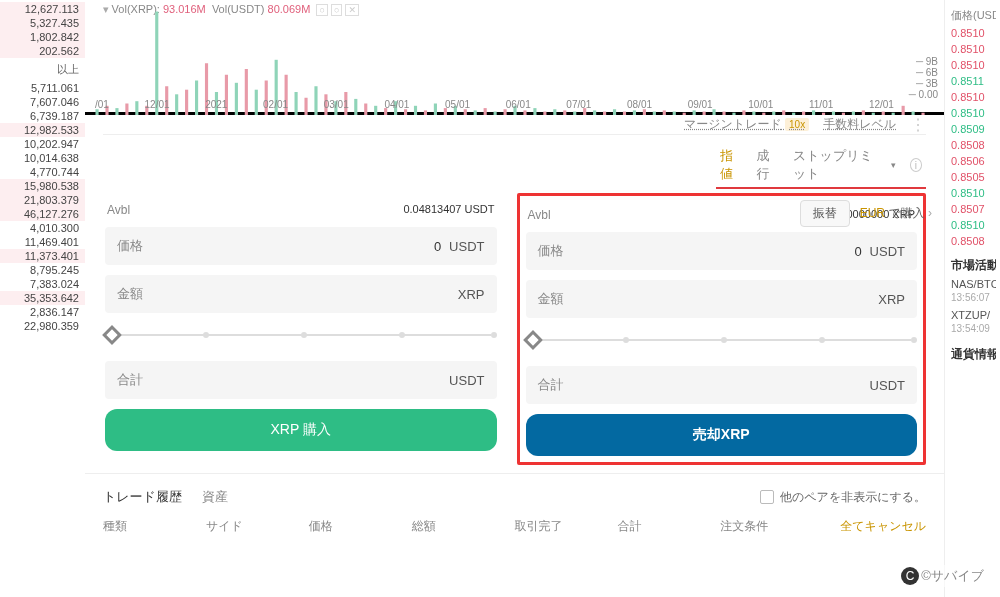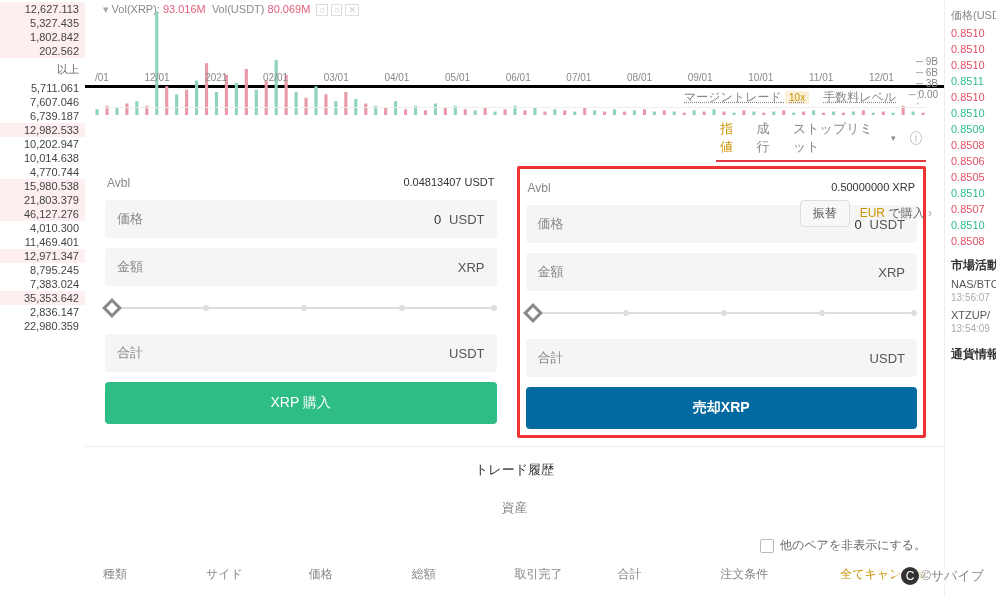--- a/index.html
+++ b/index.html
@@ -40,24 +40,24 @@
 .avbl-row { display:flex; justify-content:space-between; font-size:12px; color:#888; padding:6px 2px 10px; }
 .avbl-row .v { color:#333; font-size:11px; }
 .field { background:#f5f5f5; border-radius:4px; display:flex; align-items:center; padding:10px 12px; margin-bottom:10px; }
 .field .lbl { color:#888; font-size:13px; width:50px; }
 .field .val { flex:1; text-align:right; color:#333; font-size:13px; padding-right:8px; }
 .field .unit { color:#555; font-size:13px; }
 .slider { position:relative; height:20px; margin:12px 0 16px; }
 .slider-track { position:absolute; top:9px; left:6px; right:6px; height:2px; background:#ddd; }
 .slider-knob { position:absolute; top:3px; left:0; width:14px; height:14px; background:#fff; border:3px solid #888; transform:rotate(45deg); }
 .slider-dot { position:absolute; top:7px; width:6px; height:6px; border-radius:50%; background:#ddd; }
-.action-btn { width:100%; padding:12px; border:none; border-radius:4px; font-size:14px; color:#fff; cursor:pointer; }
+.action-btn { width:100%; padding:12px; border:none; border-radius:12px; font-size:14px; color:#fff; cursor:pointer; }
 .action-btn.buy { background:#2ebd85; }
 .action-btn.sell { background:#0369a1;font-weight:bold; }
-.history-hdr { display:flex; align-items:center; gap:20px; padding:14px 18px 6px; font-size:13px; color:#666; border-top:1px solid #eee; margin-top:8px;flex-direction:column; }
+.history-hdr { display:flex; align-items:center; gap:20px; padding:14px 18px 6px; font-size:13px; color:#666; border-top:1px solid #eee; margin-top:8px; }
 .hh-link { color:#888; cursor:pointer; }
 .hh-link.active { color:#333; }
 .hide-pair { margin-left:auto; display:flex; align-items:center; gap:6px; font-size:12px; color:#666; }
 .chk { width:14px; height:14px; border:1px solid #bbb; border-radius:2px; }
 .history-cols { display:flex; padding:6px 18px 14px; font-size:12px; color:#888; }
 .history-cols > div { flex:1; }
 .history-cols .cancel { color:#c99400; text-align:right; cursor:pointer; }
 .right-col { width:56px; border-left:1px solid #eee; padding:6px 4px; font-size:11px; }
 .rc-title { color:#888; font-size:11px; padding:2px; white-space:nowrap; overflow:hidden; }
 .rc-val { padding:2px; }
@@ -88,21 +88,21 @@
         <div class="num ">6,739.187</div>
         <div class="num pink">12,982.533</div>
         <div class="num">10,202.947</div>
         <div class="num ">10,014.638</div>
         <div class="num">4,770.744</div>
         <div class="num pink">15,980.538</div>
         <div class="num pink">21,803.379</div>
         <div class="num pink">46,127.276</div>
         <div class="num">4,010.300</div>
         <div class="num ">11,469.401</div>
-        <div class="num pink">12,971.347</div>
+        <div class="num pink">11,373.401</div>
         <div class="num">8,795.245</div>
         <div class="num ">7,383.024</div>
         <div class="num pink">35,353.642</div>
         <div class="num">2,836.147</div>
         <div class="num ">22,980.359</div>
       </div>
   </div>
 
   <div class="main-col">
     <div class="chart-area">

